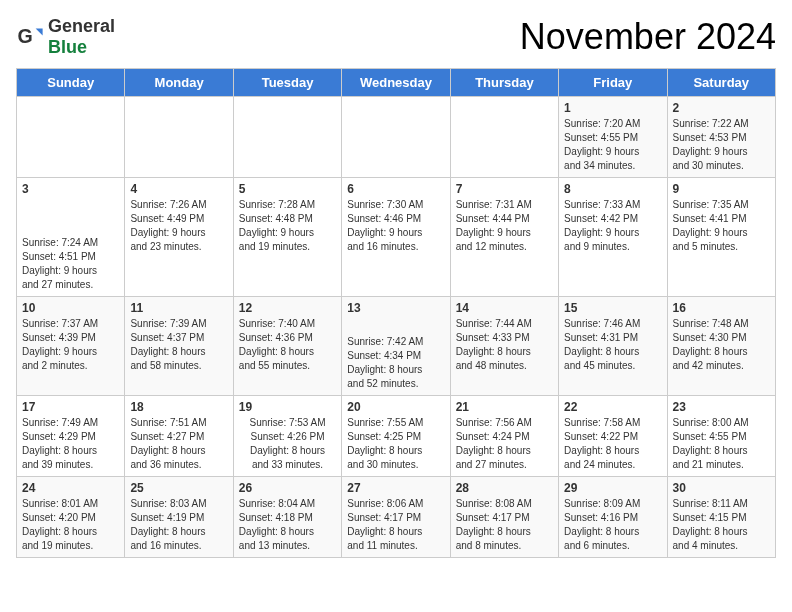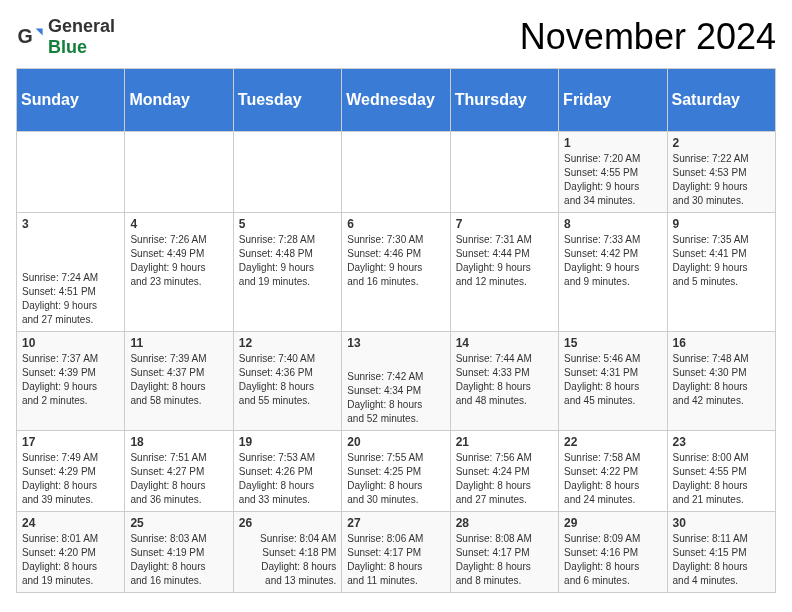--- a/index.html
+++ b/index.html
@@ -31,24 +31,24 @@
     .month-title { font-size: 36px; font-weight: 300; color: #000000; }
     .location { font-size: 16px; color: #555; }
     table {
       width: 100%;
       border-collapse: collapse;
       table-layout: fixed;
     }
     thead tr th {
       background-color: #3a7bd5;
       color: #fff;
-      font-size: 16px;
+      font-size: 13px;
       font-weight: bold;
-      padding: 22px 4px;
-      text-align: left;
+      padding: 6px 4px;
+      text-align: center;
       border: 1px solid #ccc;
     }
     tbody tr td {
       border: 1px solid #ccc;
       vertical-align: top;
       padding: 4px 5px;
       height: 80px;
       font-size: 10.5px;
       color: #333;
       background: #fff;
@@ -204,21 +204,21 @@
         </td>
         <td>
           <span class="day-num">14</span>
           <div class="day-info" style="white-space: pre-line;">Sunrise: 7:44 AM
 Sunset: 4:33 PM
 Daylight: 8 hours
 and 48 minutes.</div>
         </td>
         <td>
           <span class="day-num">15</span>
-          <div class="day-info" style="white-space: pre-line;">Sunrise: 5:46 AM
+          <div class="day-info" style="white-space: pre-line;">Sunrise: 7:46 AM
 Sunset: 4:31 PM
 Daylight: 8 hours
 and 45 minutes.</div>
         </td>
         <td>
           <span class="day-num">16</span>
           <div class="day-info" style="white-space: pre-line;">Sunrise: 7:48 AM
 Sunset: 4:30 PM
 Daylight: 8 hours
 and 42 minutes.</div>
@@ -234,21 +234,21 @@
         </td>
         <td>
           <span class="day-num">18</span>
           <div class="day-info" style="white-space: pre-line;">Sunrise: 7:51 AM
 Sunset: 4:27 PM
 Daylight: 8 hours
 and 36 minutes.</div>
         </td>
         <td>
           <span class="day-num">19</span>
-          <div class="day-info" style="white-space: pre-line;">Sunrise: 7:53 AM
+          <div class="day-info" style="white-space: pre-line; text-align: center;">Sunrise: 7:53 AM
 Sunset: 4:26 PM
 Daylight: 8 hours
 and 33 minutes.</div>
         </td>
         <td>
           <span class="day-num">20</span>
           <div class="day-info" style="white-space: pre-line;">Sunrise: 7:55 AM
 Sunset: 4:25 PM
 Daylight: 8 hours
 and 30 minutes.</div>
@@ -285,21 +285,21 @@
         </td>
         <td>
           <span class="day-num">25</span>
           <div class="day-info" style="white-space: pre-line;">Sunrise: 8:03 AM
 Sunset: 4:19 PM
 Daylight: 8 hours
 and 16 minutes.</div>
         </td>
         <td>
           <span class="day-num">26</span>
-          <div class="day-info" style="white-space: pre-line; text-align: right;">Sunrise: 8:04 AM
+          <div class="day-info" style="white-space: pre-line;">Sunrise: 8:04 AM
 Sunset: 4:18 PM
 Daylight: 8 hours
 and 13 minutes.</div>
         </td>
         <td>
           <span class="day-num">27</span>
           <div class="day-info" style="white-space: pre-line;">Sunrise: 8:06 AM
 Sunset: 4:17 PM
 Daylight: 8 hours
 and 11 minutes.</div>

